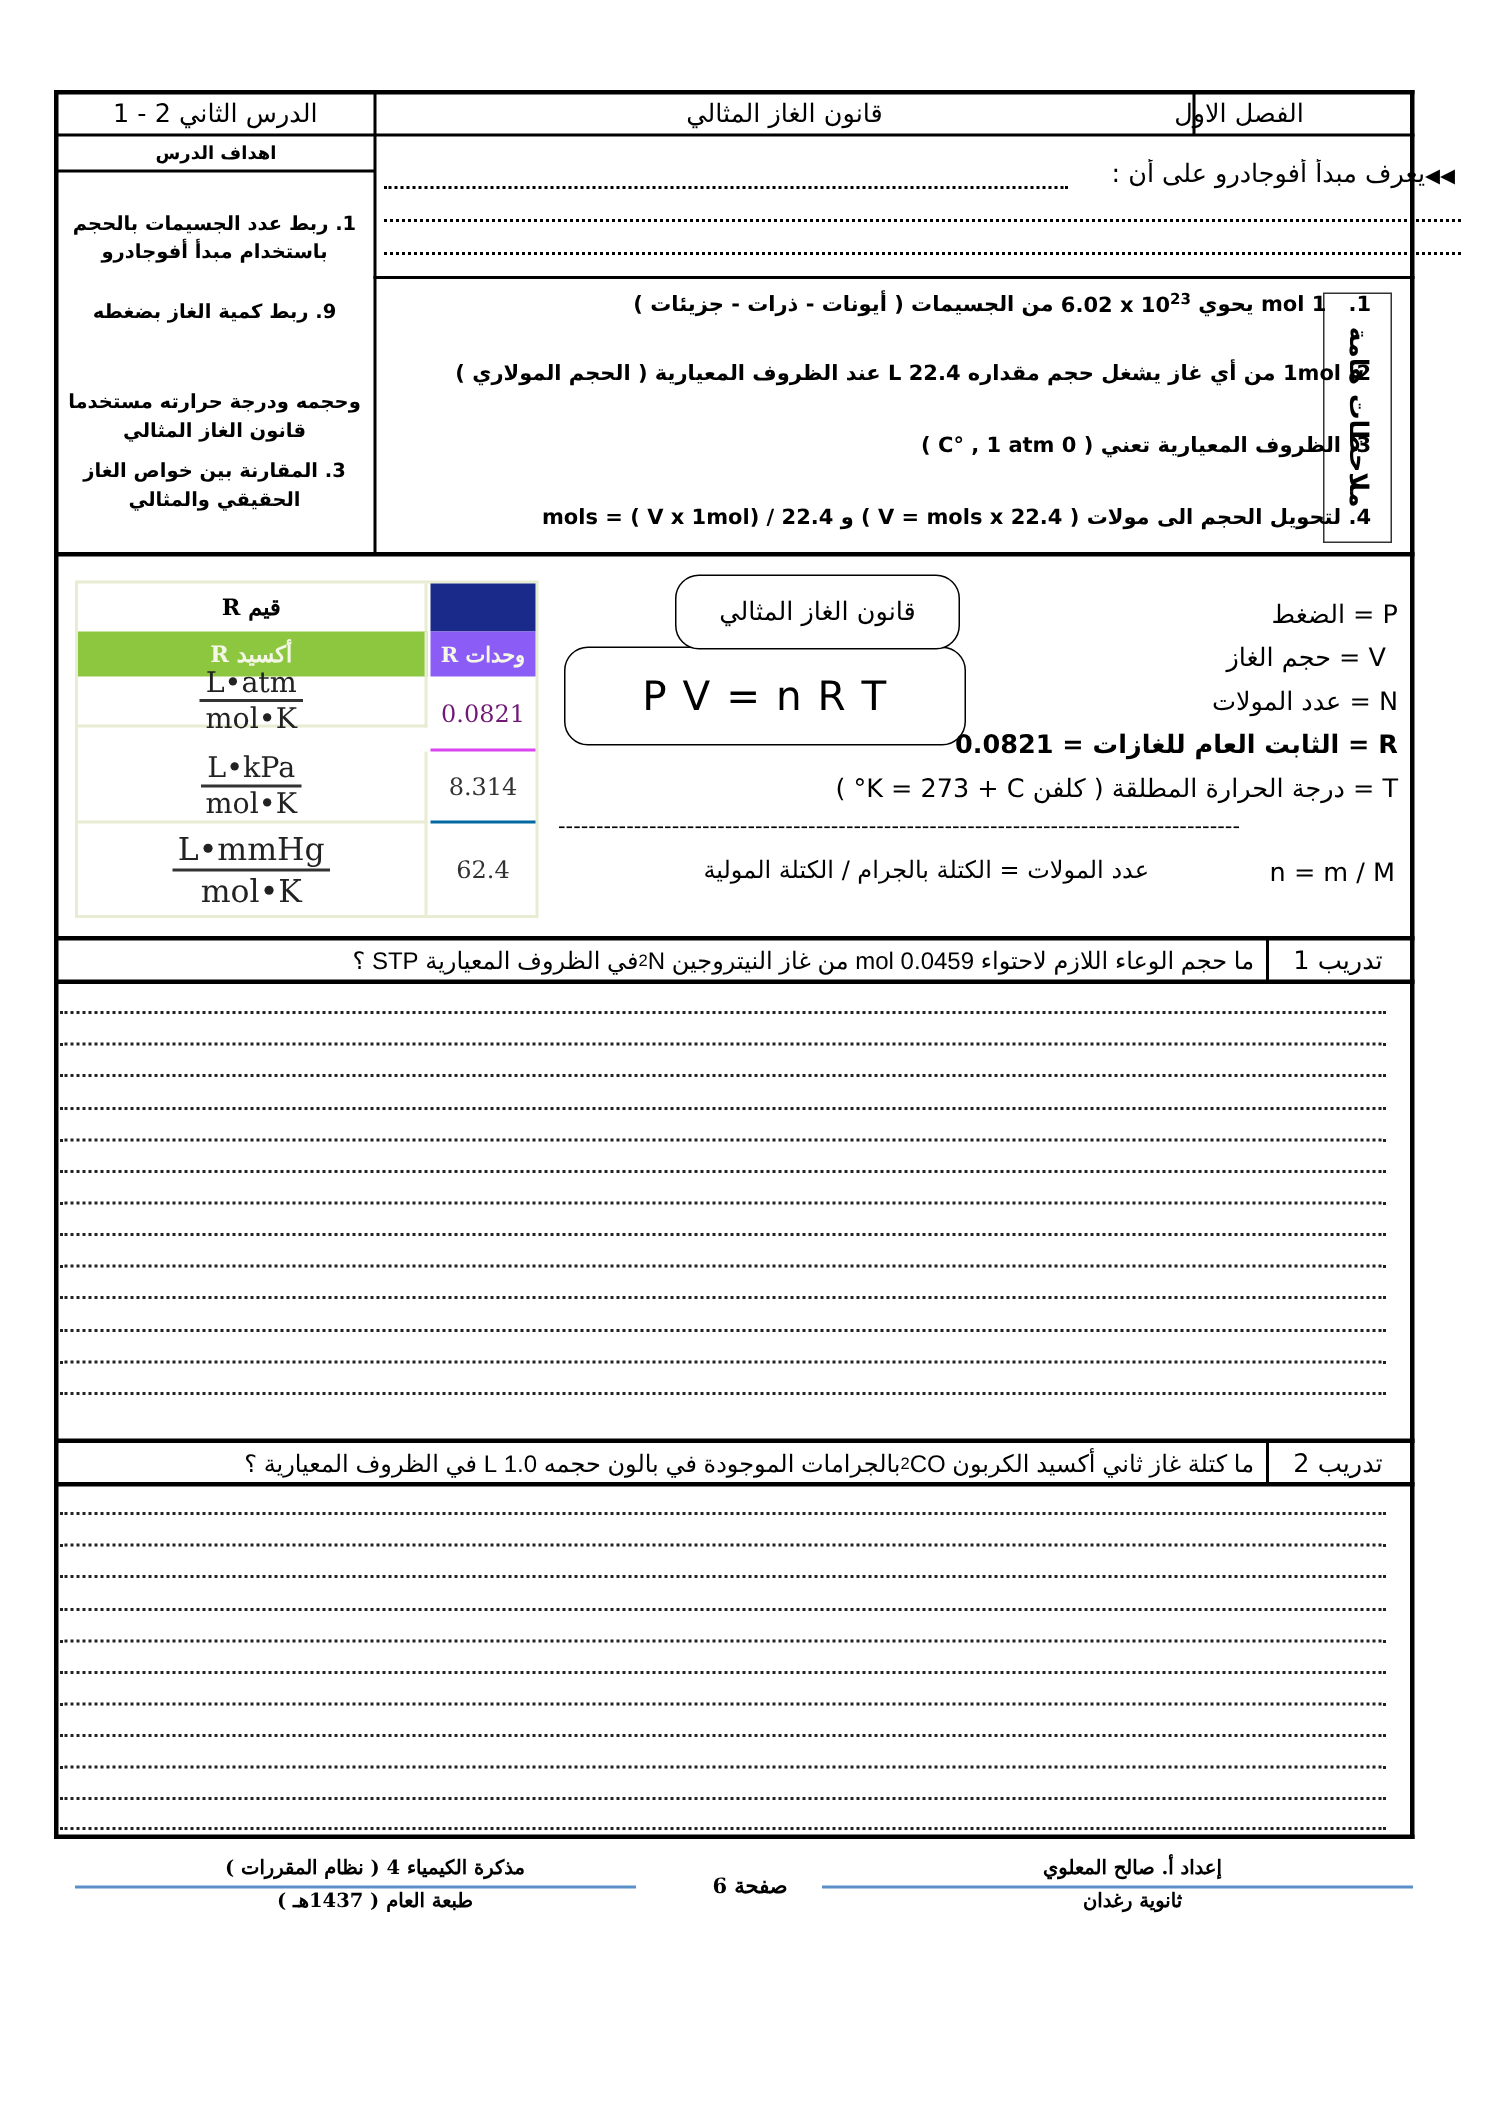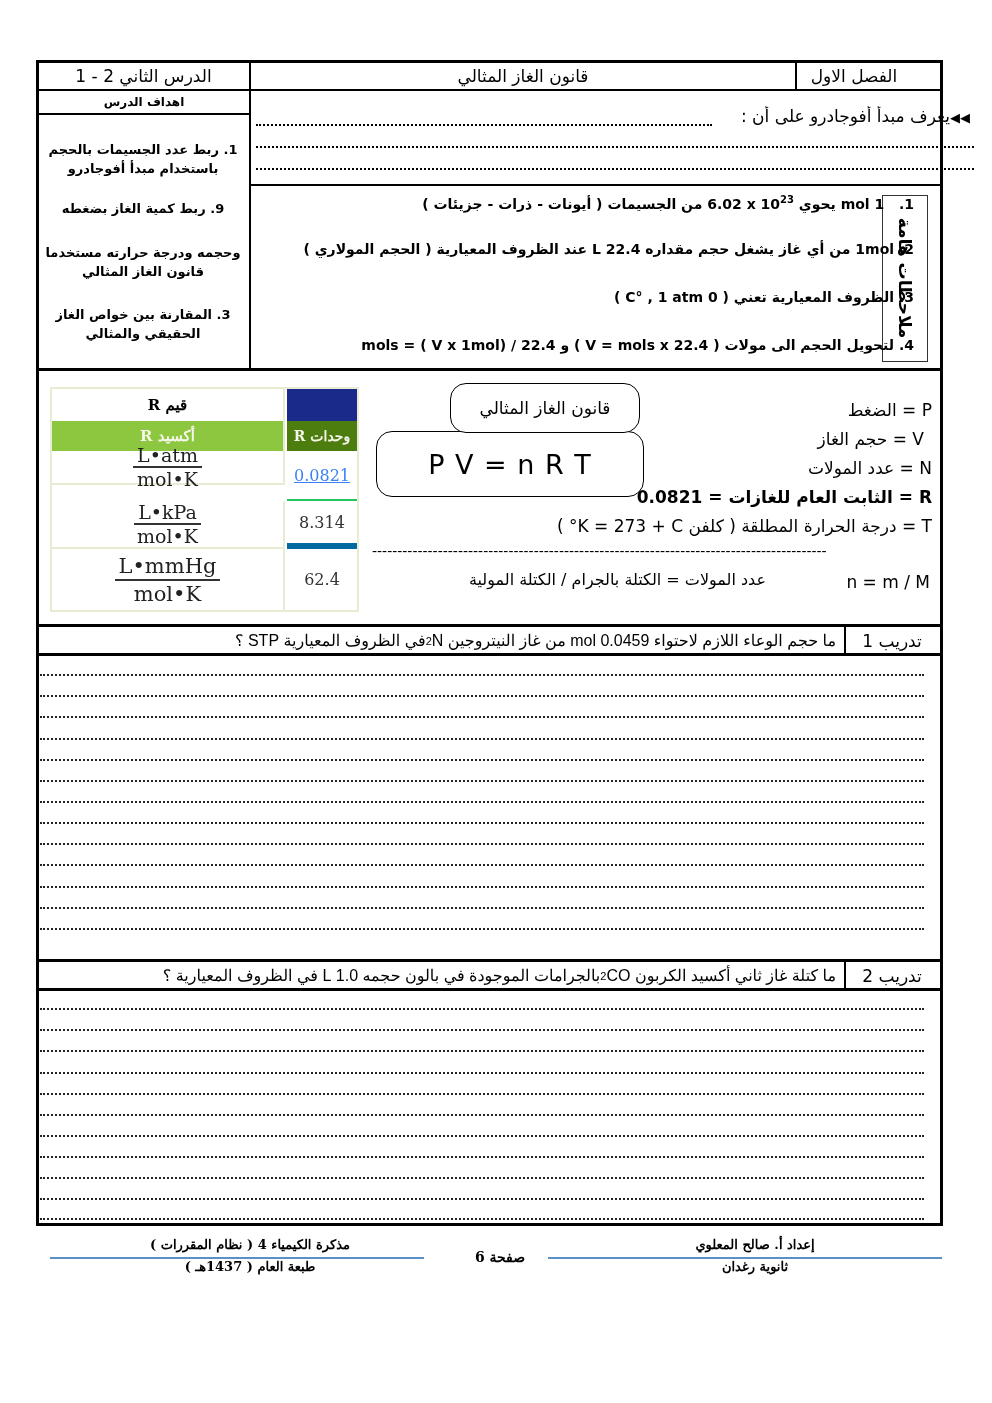--- a/index.html
+++ b/index.html
@@ -56,28 +56,28 @@
   <div class="line-h" style="left:249px; top:184px; width:694px;"></div>
   <div class="thick-h" style="left:36px; top:368px; width:907px;"></div>
   <div class="thick-h" style="left:36px; top:624px; width:907px;"></div>
   <div class="thick-h" style="left:36px; top:653px; width:907px;"></div>
   <div class="line-v" style="left:844px; top:625px; height:29px;"></div>
   <div class="thick-h" style="left:36px; top:959px; width:907px;"></div>
   <div class="thick-h" style="left:36px; top:988px; width:907px;"></div>
   <div class="line-v" style="left:844px; top:960px; height:29px;"></div>
 </div>
 
-<div class="hdr-cell" style="left:797px; width:114px;">الفصل الاول</div>
+<div class="hdr-cell" style="left:769px; width:114px;">الفصل الاول</div>
 <div class="hdr-cell" style="left:251px; width:544px;">قانون الغاز المثالي</div>
 <div class="hdr-cell" style="left:38px; width:211px;">الدرس الثاني 2 - 1</div>
 
 <div class="goals-title">اهداف الدرس</div>
 <div class="goal" style="top:140px;">1. ربط عدد الجسيمات بالحجم باستخدام مبدأ أفوجادرو</div>
 <div class="goal" style="top:199px;">9. ربط كمية الغاز بضغطه</div>
-<div class="goal" style="top:243px;">وحجمه ودرجة حرارته مستخدما قانون الغاز المثالي</div>
+<div class="goal" style="top:259px;">وحجمه ودرجة حرارته مستخدما قانون الغاز المثالي</div>
 <div class="goal" style="top:305px;">3. المقارنة بين خواص الغاز الحقيقي والمثالي</div>
 
 <div class="avog-line" style="top:106px;">
   <span style="font-size:13px;">◀◀</span><span>يعرف مبدأ أفوجادرو على أن : </span>
 </div>
 <div class="dots" style="top:124px; right:280px;"></div>
 <div class="dots" style="top:146px;"></div>
 <div class="dots" style="top:168px;"></div>
 
 <div class="note-box"></div>
@@ -95,37 +95,37 @@
 <div class="note-item" style="top:337px;">
   <span>4.</span> <span>لتحويل الحجم الى مولات ( V = mols x 22.4 ) و 22.4 / (V x 1mol ) = mols</span>
 </div>
 
 <div class="rtable">
 
   <div class="rt-cell" style="left:0; top:0; width:233px; height:32px; font-weight:bold; font-size:15px; direction:rtl; border-right:2px solid #e8ecd2;">قيم R</div>
   <div class="rt-cell" style="left:235px; top:0; width:70px; height:32px; background:#1a2a8a;"></div>
 
   <div class="rt-cell" style="left:0; top:32px; width:233px; height:30px; background:#8dc63f; color:#f4f7e8; font-weight:bold; font-size:15px; direction:rtl; border-right:2px solid #e8ecd2;">أكسيد R</div>
-  <div class="rt-cell" style="left:235px; top:32px; width:70px; height:30px; background:#4d7c0f; color:#f4f7e8; font-weight:bold; font-size:14px; direction:rtl;">وحدات R</div>
+  <div class="rt-cell" style="left:235px; top:32px; width:70px; height:30px; background:#8b5cf6; color:#f4f7e8; font-weight:bold; font-size:14px; direction:rtl;">وحدات R</div>
 
   <div class="rt-cell" style="left:0; top:62px; width:233px; height:34px; border-right:2px solid #e8ecd2; border-bottom:2px solid #e8ecd2; font-size:19px;">
     <div class="frac">
         <span class="num">L•atm</span>
         <span class="den">mol•K</span>
       </div>
   </div>
-  <div class="rt-cell" style="left:235px; top:62px; width:70px; height:50px; border-bottom:2px solid #22c55e; font-size:16px; color:#3b82f6;text-decoration:underline;">0.0821</div>
+  <div class="rt-cell" style="left:235px; top:62px; width:70px; height:50px; border-bottom:2px solid #d946ef; font-size:16px; color:#701a75;">0.0821</div>
 
   <div class="rt-cell" style="left:0; top:112px; width:233px; height:48px; border-right:2px solid #e8ecd2; border-bottom:2px solid #e8ecd2; font-size:19px;">
     <div class="frac">
         <span class="num">L•kPa</span>
         <span class="den">mol•K</span>
       </div>
   </div>
-  <div class="rt-cell" style="left:235px; top:112px; width:70px; height:48px; border-bottom:6px solid #0369a1; font-size:16px; color:#333;">8.314</div>
+  <div class="rt-cell" style="left:235px; top:112px; width:70px; height:48px; border-bottom:2px solid #0369a1; font-size:16px; color:#333;">8.314</div>
 
   <div class="rt-cell" style="left:0; top:160px; width:233px; height:61px; border-right:2px solid #e8ecd2; font-size:21px;">
     <div class="frac">
         <span class="num" style="line-height:26px;">L•mmHg</span>
         <span class="den" style="line-height:26px;">mol•K</span>
       </div>
   </div>
   <div class="rt-cell" style="left:235px; top:160px; width:70px; height:61px; font-size:16px; color:#333;">62.4</div>
 </div>
 

